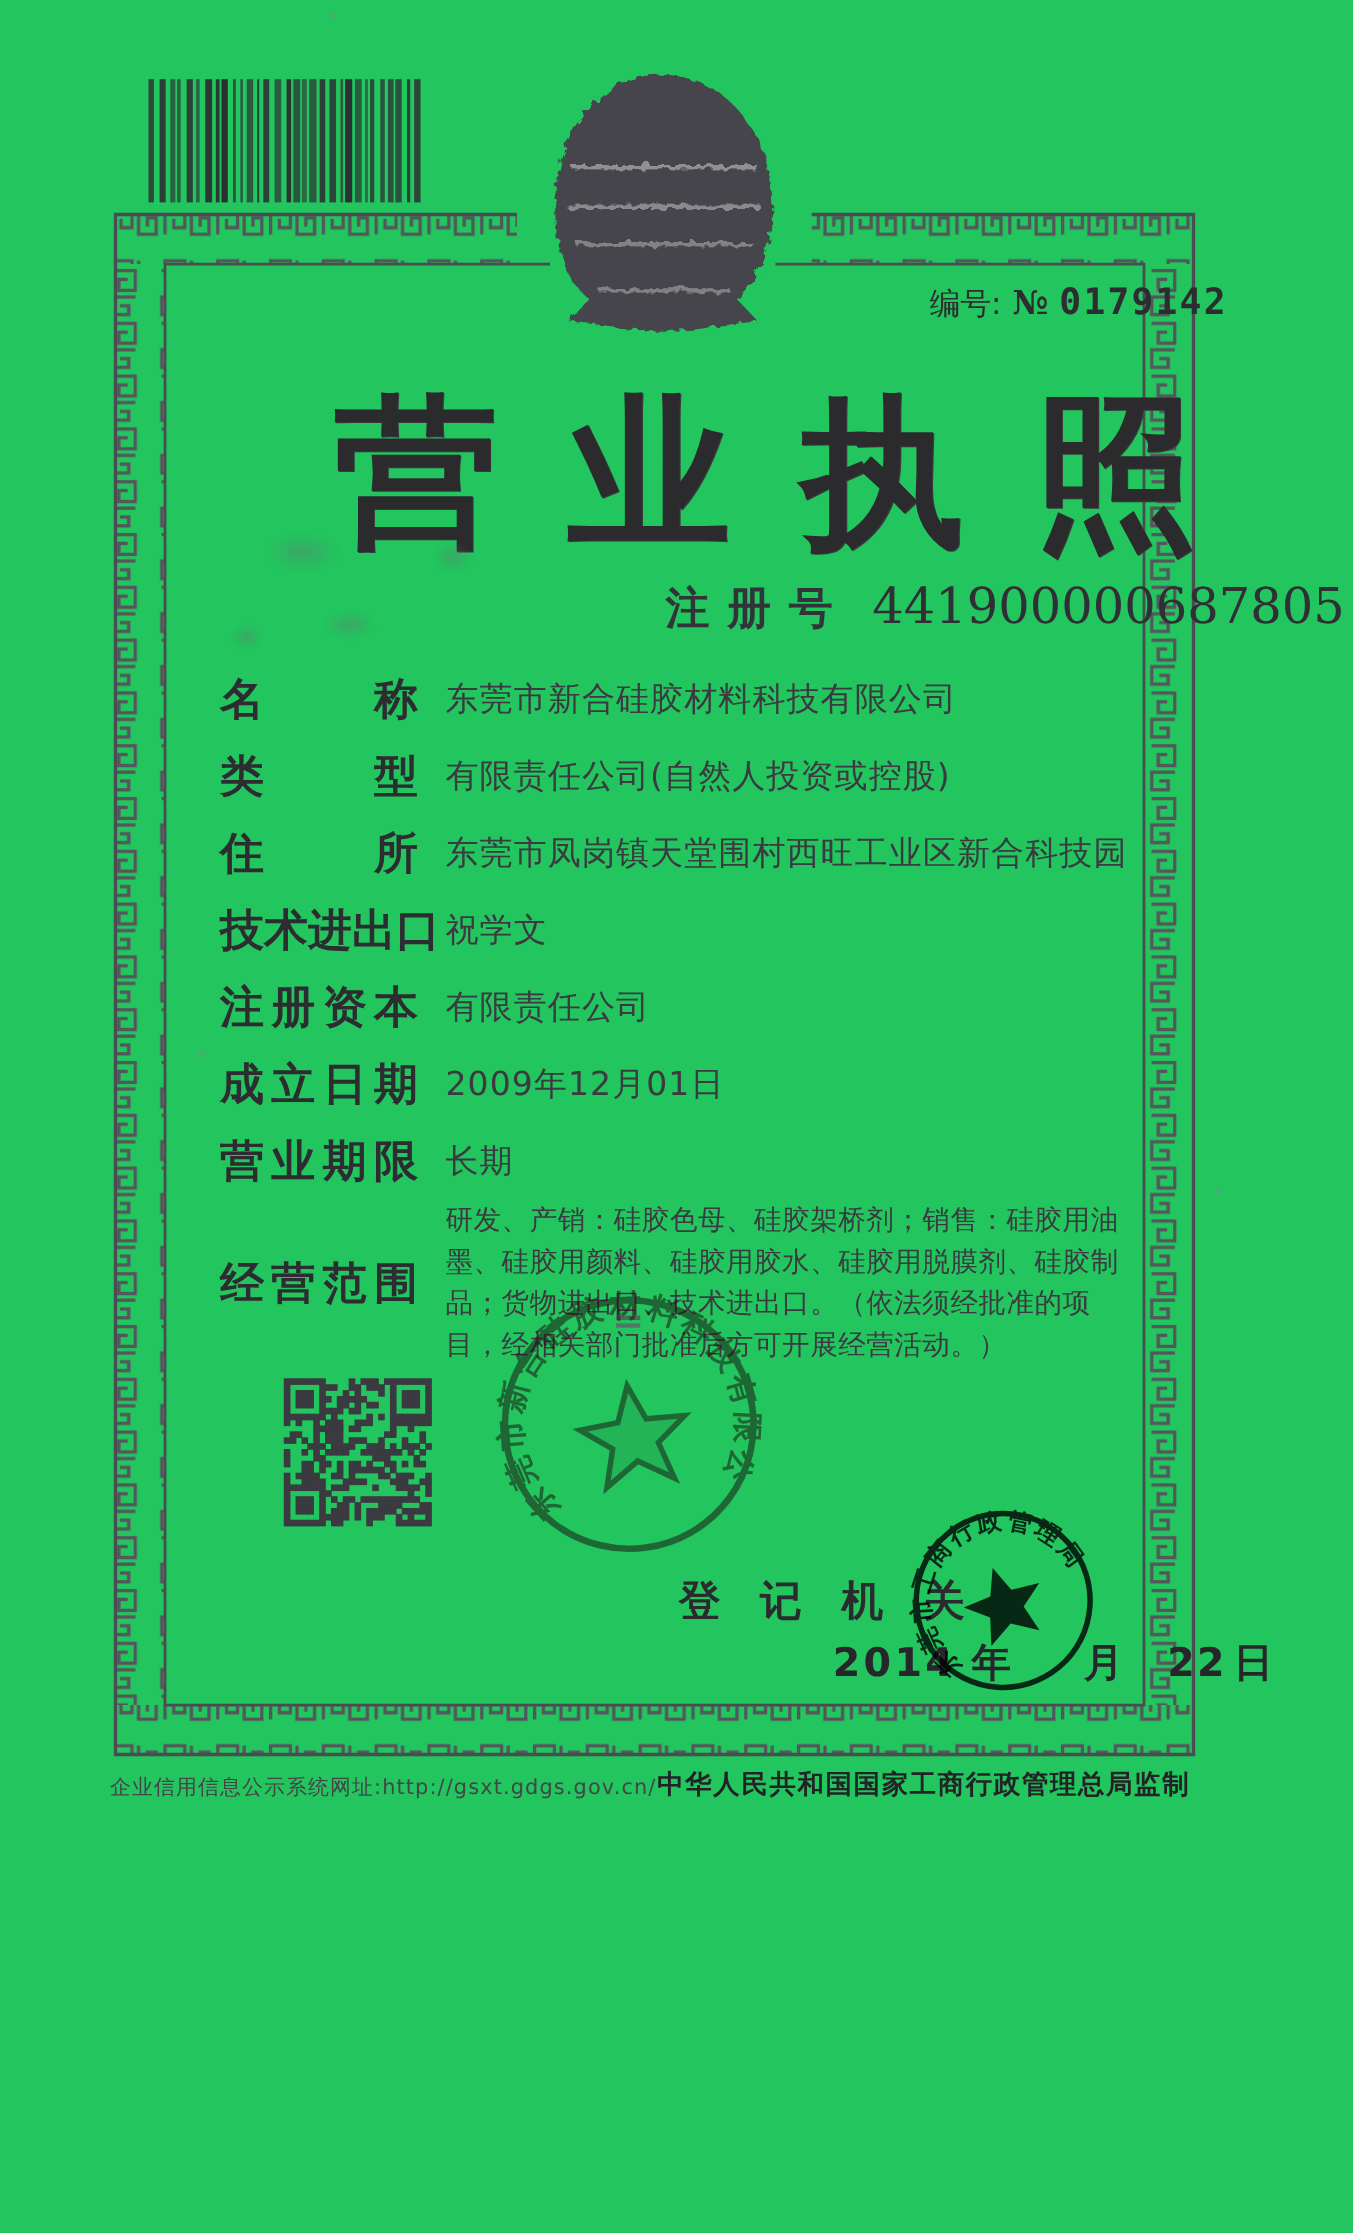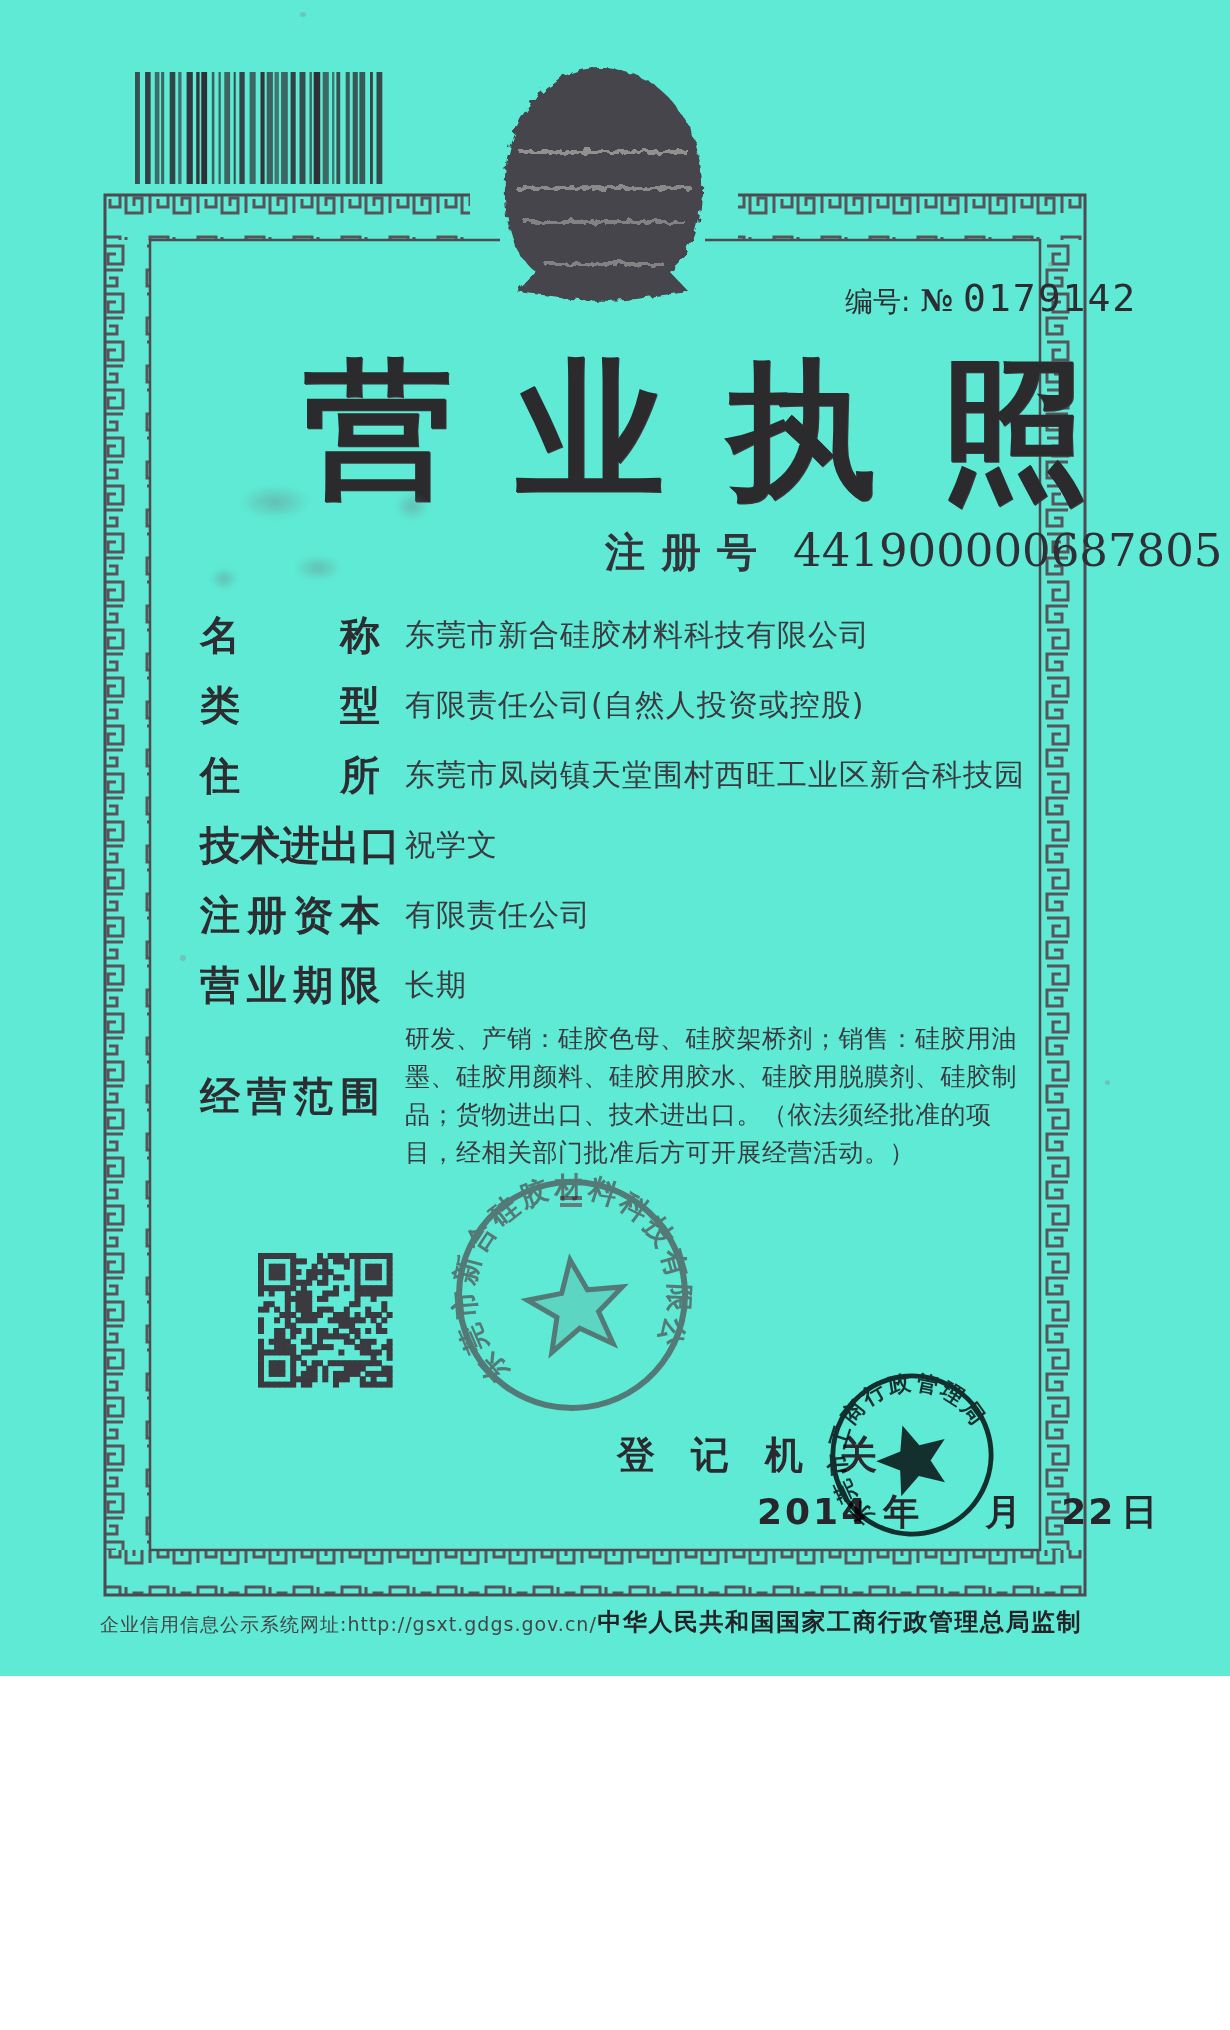--- a/index.html
+++ b/index.html
@@ -1,23 +1,23 @@
 <!DOCTYPE html>
 <html><head>
 <meta charset="utf-8">
 <style>
   * { margin:0; padding:0; box-sizing:border-box; }
   body { background:#ffffff; font-family:"DejaVu Sans", sans-serif; }
-  .page { position:relative; width:1230px; height:1676px; background:#5eead4; overflow:hidden; }
+  .page { position:relative; width:1230px; height:2030px; background:#22c55e; overflow:hidden; }
 
   svg.layer { position:absolute; left:0; top:0; pointer-events:none; }
 
   .serial-line { position:absolute; left:845px; top:254px; font-size:28px; color:#2c2c31; display:flex; align-items:baseline; gap:10px; }
   .serial-line .no-sym { font-family:"DejaVu Serif", serif; font-weight:700; font-size:30px; }
-  .serial-line .serial-num { font-family:"DejaVu Sans Mono", monospace; font-weight:400; font-size:38px; letter-spacing:2px;margin-top:22px; }
+  .serial-line .serial-num { font-family:"DejaVu Sans Mono", monospace; font-weight:700; font-size:33px; letter-spacing:2px; }
 
   .doc-title { position:absolute; left:240px; top:332px; width:760px; text-align:center;
     font-size:148px; font-weight:700; color:#2b2b2e; letter-spacing:64px; padding-left:64px; white-space:nowrap;
     text-shadow:1px 1px 0 #3a3a3e; }
 
   .regno-line { position:absolute; left:605px; top:524px; display:flex; align-items:baseline; }
   .regno-label { font-size:40px; font-weight:600; color:#33333a; letter-spacing:16px; }
   .regno-value { font-family:"DejaVu Serif", serif; font-size:45px; color:#2f2f35; margin-left:20px; }
 
   .fields { position:absolute; left:200px; top:600px; width:850px; }
@@ -162,20 +162,24 @@
       <span class="field-label">住所</span>
       <span class="field-value">东莞市凤岗镇天堂围村西旺工业区新合科技园</span>
     </div>
     <div class="field-row">
       <span class="field-label">技术进出口</span>
       <span class="field-value">祝学文</span>
     </div>
     <div class="field-row">
       <span class="field-label">注册资本</span>
       <span class="field-value">有限责任公司</span>
+    </div>
+    <div class="field-row">
+      <span class="field-label">成立日期</span>
+      <span class="field-value">2009年12月01日</span>
     </div>
     <div class="field-row">
       <span class="field-label">营业期限</span>
       <span class="field-value">长期</span>
     </div>
     <div class="field-row tall">
       <span class="field-label">经营范围</span>
       <span class="field-value">研发、产销：硅胶色母、硅胶架桥剂；销售：硅胶用油墨、硅胶用颜料、硅胶用胶水、硅胶用脱膜剂、硅胶制品；货物进出口、技术进出口。（依法须经批准的项目，经相关部门批准后方可开展经营活动。）</span>
     </div>
   </div>

